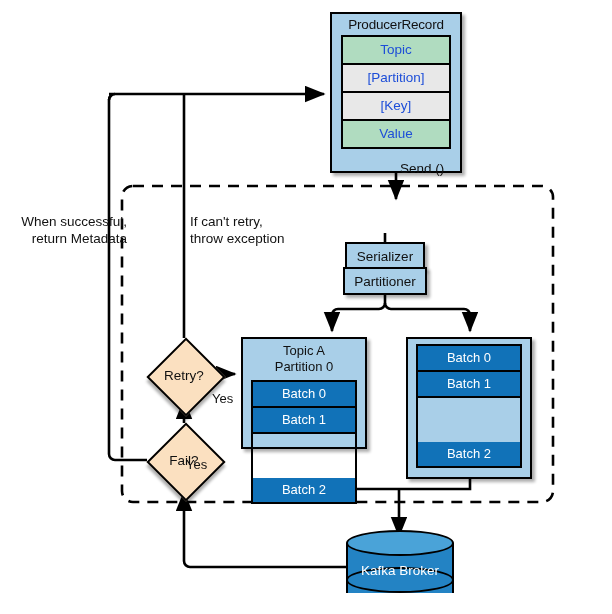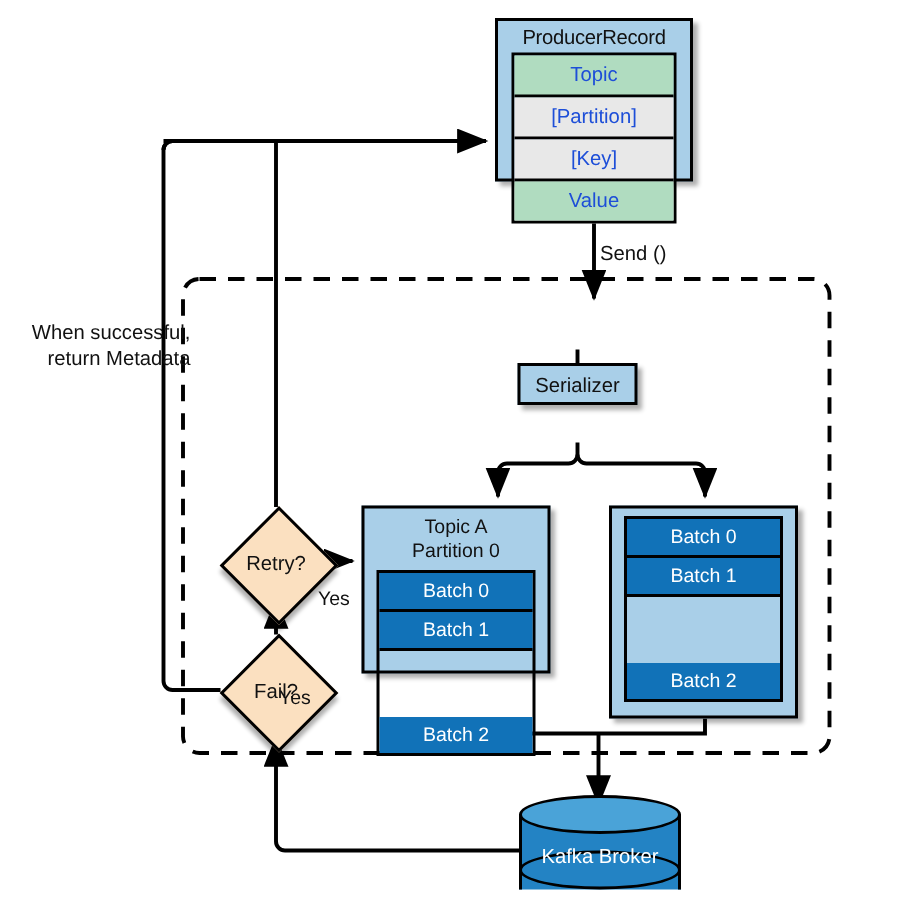--- a/index.html
+++ b/index.html
@@ -3,21 +3,21 @@
 <meta charset="utf-8">
 <style>
   html,body{margin:0;padding:0;background:#ffffff;}
   body{width:612px;height:614px;font-family:"Liberation Sans",sans-serif;}
   #stage{position:relative;width:612px;height:614px;overflow:hidden;background:#fff;}
   svg.layer{position:absolute;left:0;top:0;width:612px;height:614px;}
   .node{position:absolute;box-sizing:border-box;}
   .shadow{box-shadow:3px 3px 3px rgba(0,0,0,.32);}
 
   
-  #producerRecord{left:330px;top:12px;width:132px;height:109px;background:#a9cfe8;border:2.5px solid #000;}
+  #producerRecord{left:330px;top:12px;width:132px;height:161px;background:#a9cfe8;border:2.5px solid #000;}
   #producerRecord .title{text-align:center;font-size:13.5px;color:#111;line-height:18px;padding-top:2px;letter-spacing:-.2px;}
   #producerRecord .rows{margin:1px 9px 0 9px;border:2px solid #000;}
   #producerRecord .rows .r{height:26px;line-height:26px;text-align:center;font-size:13.5px;color:#1d4ed8;border-bottom:2px solid #000;}
   #producerRecord .rows .r:last-child{border-bottom:none;}
   .green{background:#b0dcc0;}
   .grey{background:#e8e8e8;}
 
   .pbox{background:#a9cfe8;border:2.5px solid #000;text-align:center;color:#111;}
   #serializer{left:345px;top:205px;width:80px;height:28px;line-height:26px;font-size:13.5px;margin-top:37px;}
   #partitioner{left:343px;top:267px;width:84px;height:28px;line-height:26px;font-size:13.5px;}
@@ -99,20 +99,21 @@
       <div class="r green">Topic</div>
       <div class="r grey">[Partition]</div>
       <div class="r grey">[Key]</div>
       <div class="r green">Value</div>
     </div>
   </div>
 
   <div class="anno" id="sendLabel">Send ()</div>
 
   <div class="node pbox shadow" id="serializer">Serializer</div>
+  <div class="node pbox shadow" id="partitioner">Partitioner</div>
 
   <div class="node topic shadow" id="topicA">
     <div class="thead">
       <div>Topic A</div>
       <div>Partition 0</div>
     </div>
     <div class="batches">
       <div class="batch">Batch 0</div>
       <div class="batch">Batch 1</div>
       <div class="batch">Batch 2</div>
@@ -140,14 +141,15 @@
   <div class="yes" id="yes2">Yes</div>
 
   <div class="node" id="broker">
     <div class="body"></div>
     <div class="bot"></div>
     <div class="top"></div>
     <div class="lbl">Kafka Broker</div>
   </div>
 
   <div class="anno" id="annoSuccess">When successful,<br>return Metadata</div>
+  <div class="anno" id="annoThrow">If can't retry,<br>throw exception</div>
 
 </div>
 
 </body></html>

